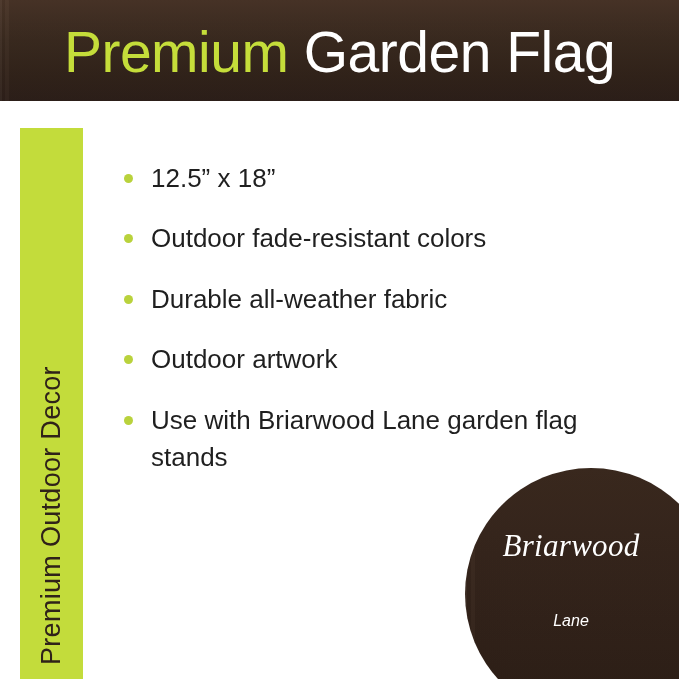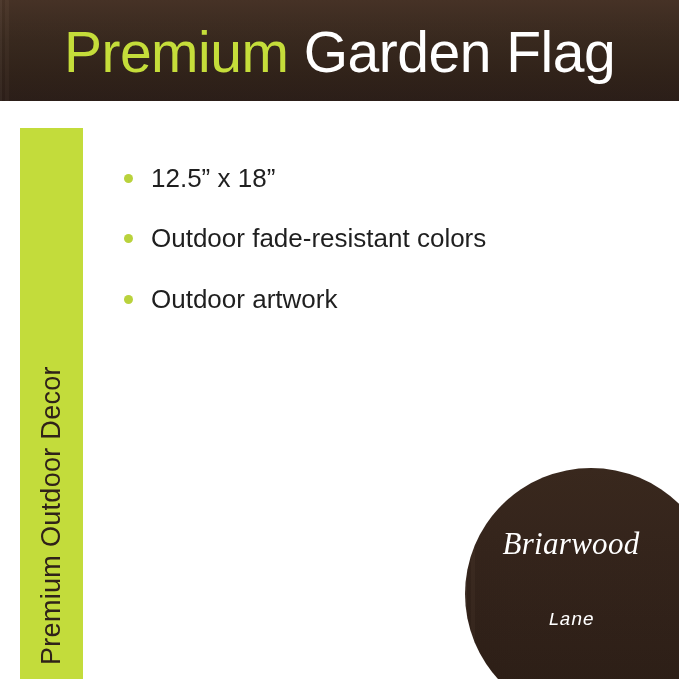--- a/index.html
+++ b/index.html
@@ -153,22 +153,22 @@
   .brand-name {
     color: #ffffff;
     font-family: "Liberation Serif", serif;
     font-size: 31px;
     font-style: italic;
     line-height: 1;
     letter-spacing: 0.3px;
   }
   .brand-sub {
     color: #ffffff;
-    font-family: Liberation Mono, monospace;
-    font-size: 19px;
+    font-family: Liberation Sans, sans-serif;
+    font-size: 16px;
     font-style: italic;
     line-height: 1;
     margin-top: 4px;
     text-align: center;
   }
   .leaf-top { margin-bottom: 3px; }
   .leaf-bottom { margin-top: 5px; }
 </style>
 </head>
 <body>
@@ -191,21 +191,29 @@
       <li class="feature">
         <span class="bullet"></span>
         <span>12.5” x 18”</span>
       </li>
       <li class="feature">
         <span class="bullet"></span>
         <span>Outdoor fade-resistant colors</span>
       </li>
       <li class="feature">
         <span class="bullet"></span>
+        <span>Durable all-weather fabric</span>
+      </li>
+      <li class="feature">
+        <span class="bullet"></span>
         <span>Outdoor artwork</span>
+      </li>
+      <li class="feature">
+        <span class="bullet"></span>
+        <span>Use with Briarwood Lane garden flag stands</span>
       </li>
     </ul>
 
     <div class="brand-circle">
       <div class="brand-inner">
         <svg class="leaf-top" width="120" height="24" viewBox="0 0 120 24">
           <path d="M4 18 C 24 2, 52 0, 62 8 C 48 10, 30 14, 4 18 Z" fill="#c3dc3b"></path>
           <path d="M66 8 C 78 0, 100 2, 114 16 C 96 12, 80 10, 66 8 Z" fill="#c3dc3b"></path>
           <path d="M58 10 C 62 6, 66 6, 70 10 C 66 13, 62 13, 58 10 Z" fill="#c3dc3b"></path>
         </svg>

